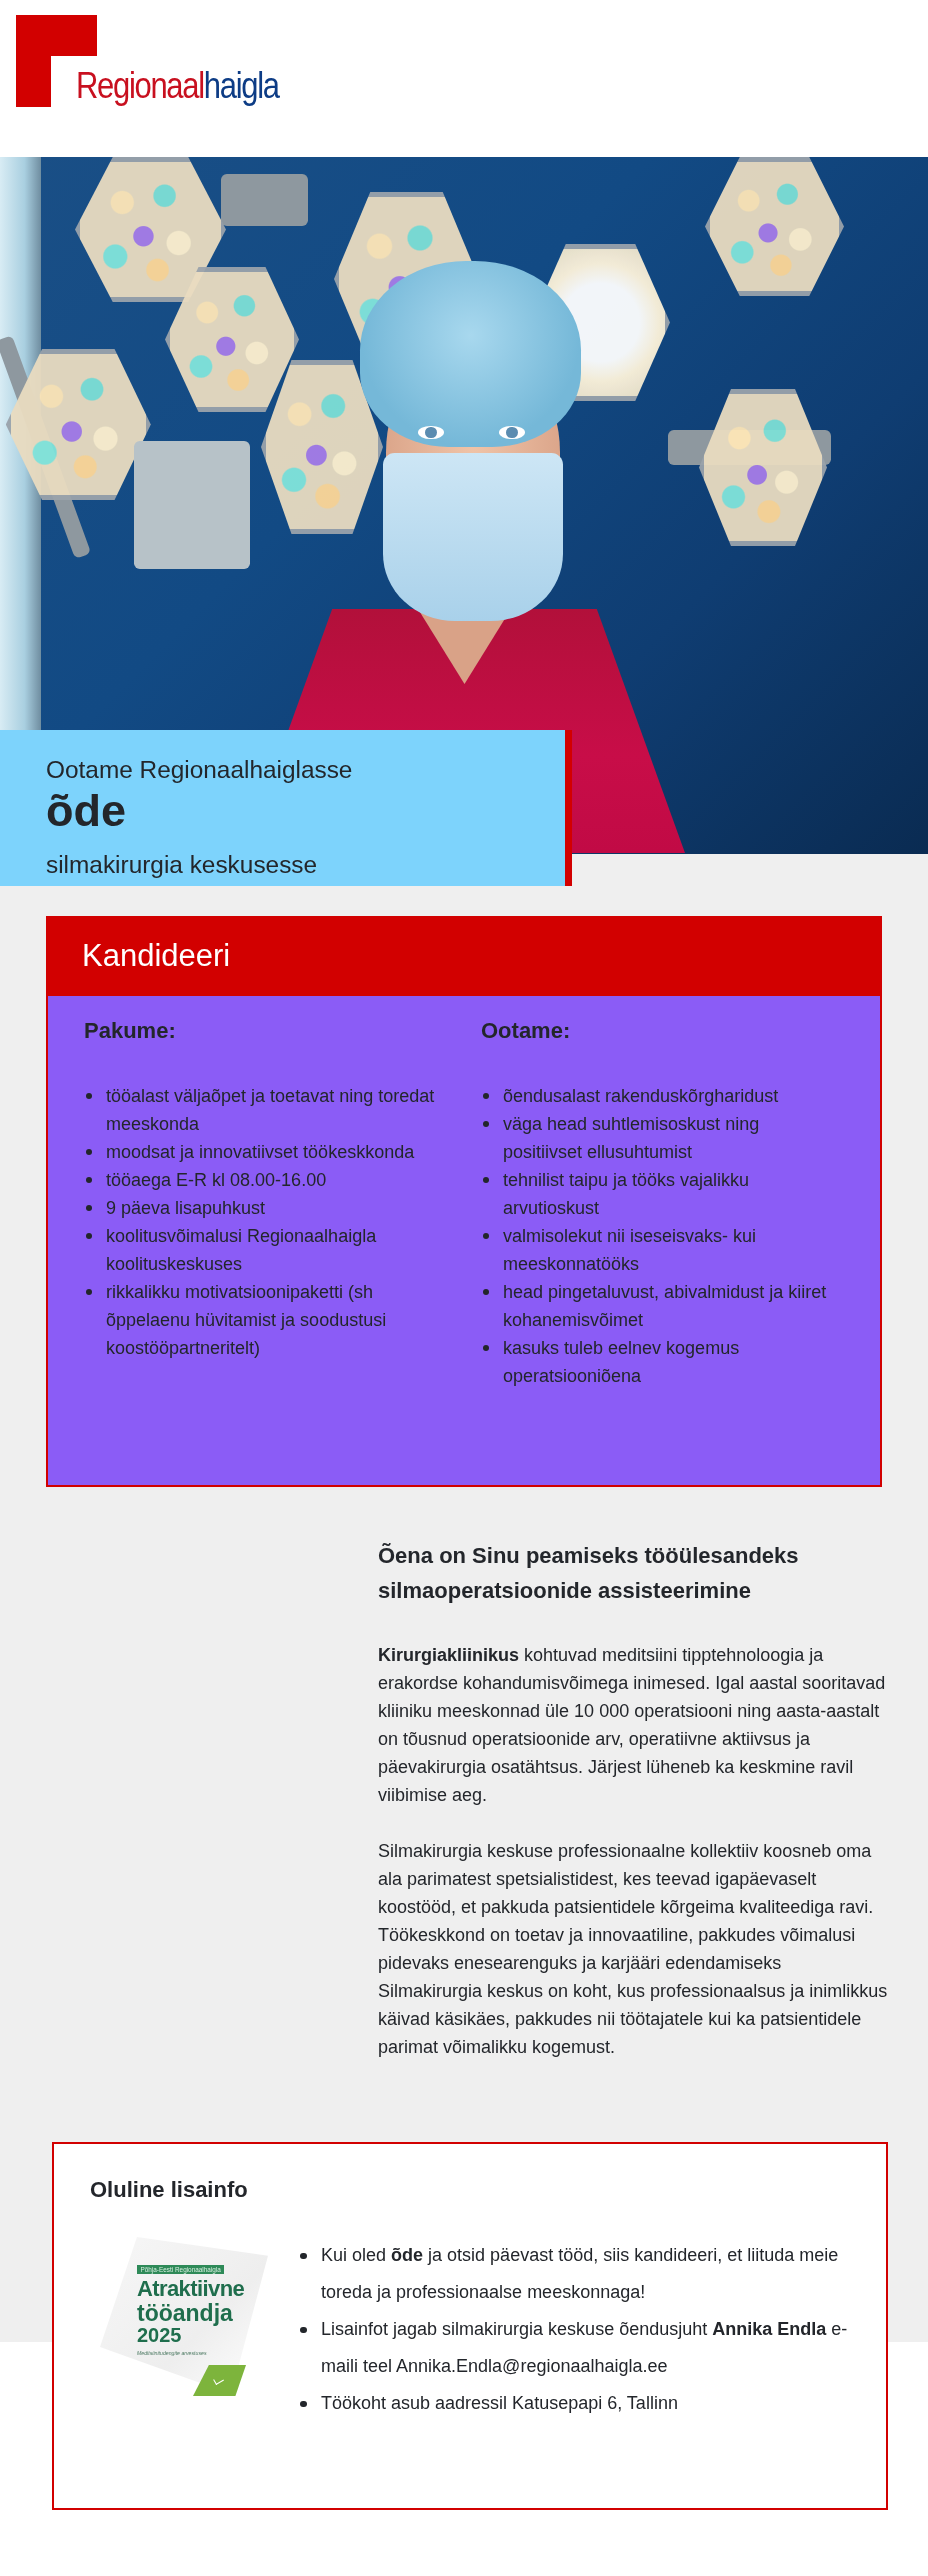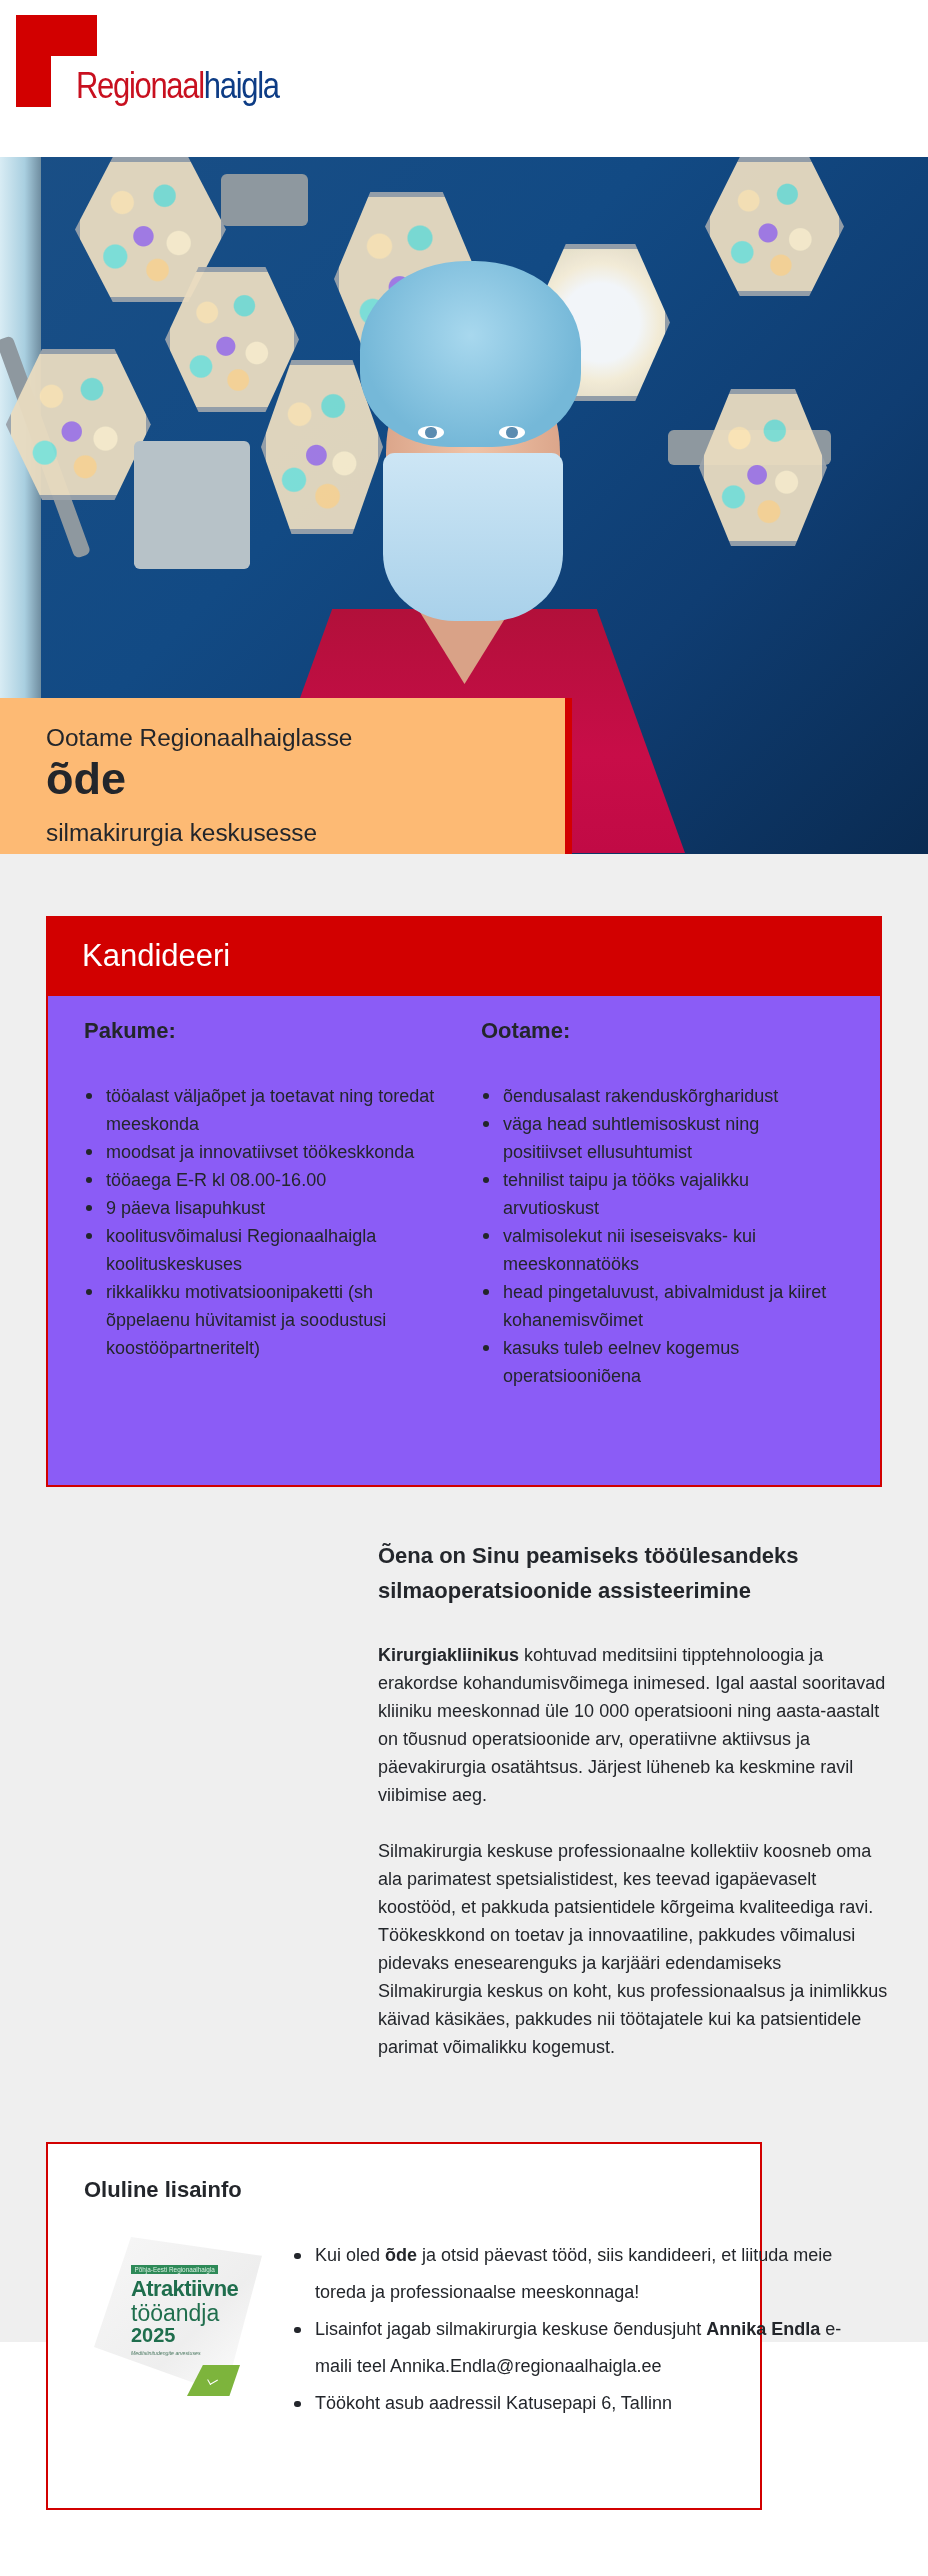--- a/index.html
+++ b/index.html
@@ -70,22 +70,22 @@
     background: linear-gradient(180deg, #cde6f5, #a9d1ea);
     border-radius: 11.6px 11.6px 40% 40%; }
   .scrubs { position: absolute; left: 0; top: 348px; width: 441px; height: 244px;
     background: linear-gradient(180deg, #b2103a, #c80d48 60%, #c10a45);
     clip-path: polygon(20% 0, 80% 0, 100% 100%, 0 100%); }
   .scrubs-v { position: absolute; left: 174px; top: 348px; width: 93px; height: 75px;
     background: #d9a287; clip-path: polygon(0 0, 100% 0, 50% 100%); }
 
   
   .title-panel {
-    position: absolute; left: 0; top: 698px; width: 572px; height: 156px;
-    background: #fdba74;
+    position: absolute; left: 0; top: 730px; width: 572px; height: 156px;
+    background: #7dd3fc;
   }
   .title-panel .red-edge {
     position: absolute; right: 0; top: 0; width: 7.5px; height: 156px; background: #d20000;
   }
   .kicker { position: absolute; left: 46px; top: 25.5px; font-size: 24.4px; font-weight: 300; color: #23262b; }
   .job-title { position: absolute; left: 46px; top: 58px; font-size: 45px; font-weight: 700; color: #23262b; line-height: 1; }
   .job-sub { position: absolute; left: 46px; top: 121px; font-size: 24.4px; font-weight: 300; color: #23262b; }
 
   
   .apply-box {
@@ -110,41 +110,41 @@
   }
 
   
   .desc { position: absolute; left: 378px; top: 1538px; width: 511px; }
   .desc h2 { font-size: 22px; font-weight: 700; line-height: 35px; color: #23262b; margin-bottom: 32.5px; }
   .desc p { font-size: 18px; line-height: 28px; font-weight: 300; color: #23262b; margin-bottom: 28px; }
   .desc b { font-weight: 700; }
 
   
   .info-box {
-    position: absolute; left: 46px; top: 2142px; width: 716px; height: 368px;
+    position: absolute; left: 52px; top: 2142px; width: 836px; height: 368px;
     border: 2.3px solid #d20000; background: transparent;
   }
   .info-box .white-half { position: absolute; left: 0; right: 0; top: 201px; bottom: 0; background: #fff; }
   .info-box .white-top { position: absolute; left: 0; right: 0; top: 0; height: 201px; background: #fff; }
   .info-box h3 { position: absolute; left: 36px; top: 32.5px; font-size: 22px; font-weight: 700; color: #23262b; }
   .badge {
     position: absolute; left: 46px; top: 93px; width: 168px; height: 157px;
   }
   .badge .sheet {
     position: absolute; left: 0; top: 0; width: 168px; height: 157px;
     background: linear-gradient(135deg, #f7f7f7, #eeeeee 60%, #ffffff);
     clip-path: polygon(22% 0, 100% 12%, 78% 100%, 0 70%);
     box-shadow: 0 3.5px 8.1px rgba(0,0,0,0.15);
   }
   .badge .tag {
     position: absolute; left: 37px; top: 28px; padding: 1.2px 3.5px; background: #2e8a58; color: #d8efe1;
     font-size: 6.4px; white-space: nowrap;
   }
   .badge .l1 { position: absolute; left: 37px; top: 39px; font-size: 22px; font-weight: 700; color: #1f6e4d; letter-spacing: -0.6px; }
-  .badge .l2 { position: absolute; left: 37px; top: 63px; font-size: 23px; font-weight: 400; color: #1f6e4d; }
+  .badge .l2 { position: absolute; left: 37px; top: 63px; font-size: 23px; font-weight: 700; color: #1f6e4d; }
   .badge .l3 { position: absolute; left: 37px; top: 87px; font-size: 20px; font-weight: 700; color: #1f6e4d; }
   .badge .l4 { position: absolute; left: 37px; top: 113px; font-size: 5.2px; color: #4d7a63; font-style: italic; white-space: nowrap; }
   .badge .corner {
     position: absolute; left: 93px; top: 128px; width: 53px; height: 31px; background: #7db43c;
     clip-path: polygon(30% 0, 100% 0, 80% 100%, 0 100%);
   }
   .badge .corner span { position: absolute; left: 21px; top: 11.6px; width: 9.3px; height: 5.8px; border-left: 1.7px solid #fff; border-bottom: 1.7px solid #fff; transform: rotate(-30deg); }
   .info-list { position: absolute; left: 245px; top: 93px; width: 569px; list-style: none; }
   .info-list li {
     position: relative; padding-left: 22px; font-size: 18px; line-height: 37px; color: #23262b; font-weight: 300;

